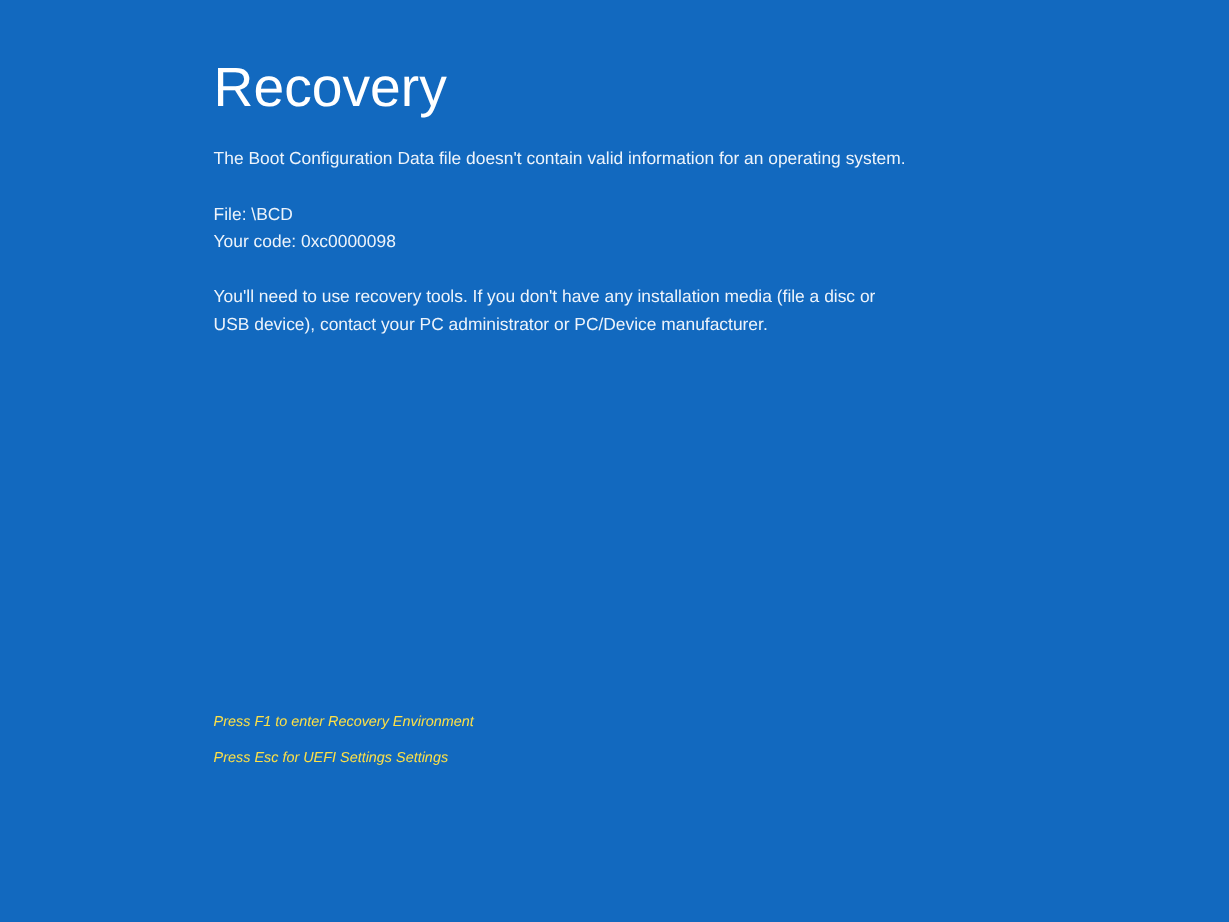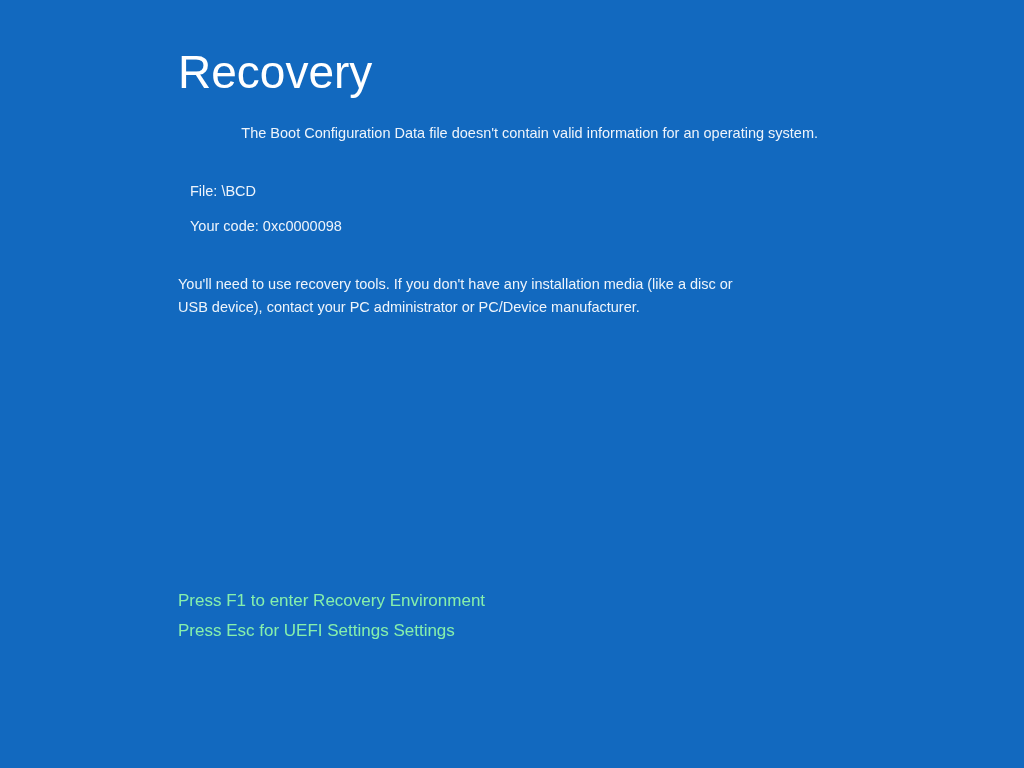--- a/index.html
+++ b/index.html
@@ -41,53 +41,53 @@
     line-height: 26px;
     margin: 0 0 20px 0;
     color: #ffffff;
   }
   .body-text {
     font-size: 14.5px;
     font-weight: 400;
     line-height: 23px;
     color: #eef4fb;
     margin: 0;
-    text-align: right;
   }
   .spacer-sm {
     height: 23px;
   }
   .detail-line {
     font-size: 14.5px;
     font-weight: 400;
     line-height: 23px;
     color: #eef4fb;
-    margin: 12px;
+    margin: 0;
   }
   .paragraph {
     font-size: 14.5px;
     font-weight: 400;
     line-height: 23px;
     color: #eef4fb;
     margin: 0;
     max-width: 580px;
   }
   .actions {
     position: absolute;
     left: 178px;
     top: 586px;
     width: 640px;
   }
   .action-line {
-    font-size: 17px;
+    font-size: 12px;
     font-weight: 300;
     line-height: 30px;
-    color: #86efac;
+    color: #fde047;
     margin: 0;
     cursor: default;
+    font-style: italic;
   }
 </style>
 </head>
 <body>
 
 <div class="screen">
 
   <div class="content">
     <h1 class="title">Recovery</h1>
 
@@ -95,21 +95,21 @@
     <p class="body-text">The Boot Configuration Data file doesn't contain valid information for an operating system.</p>
 
     <div class="spacer-sm"></div>
 
     <p class="detail-line">File: \BCD</p>
 
     <p class="detail-line">Your code: 0xc0000098</p>
 
     <div class="spacer-sm"></div>
 
-    <p class="paragraph">You'll need to use recovery tools. If you don't have any installation media (like a disc or USB device), contact your PC administrator or PC/Device manufacturer.</p>
+    <p class="paragraph">You'll need to use recovery tools. If you don't have any installation media (file a disc or USB device), contact your PC administrator or PC/Device manufacturer.</p>
   </div>
 
   <div class="actions">
     <p class="action-line">Press F1 to enter Recovery Environment</p>
     <p class="action-line">Press Esc for UEFI Settings Settings</p>
   </div>
 
 </div>
 
 </body></html>

